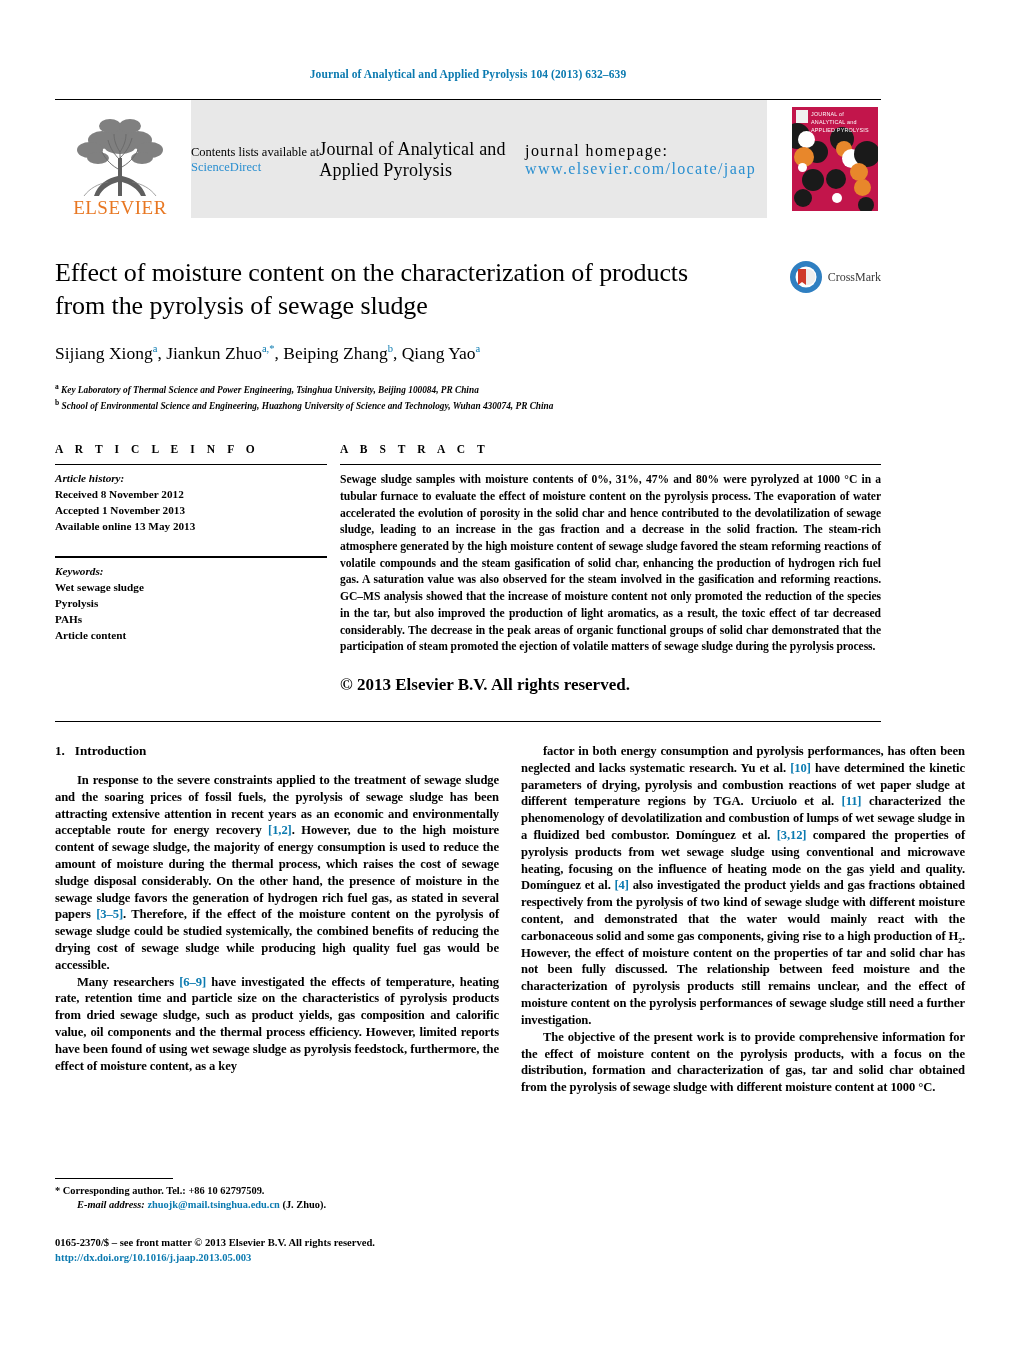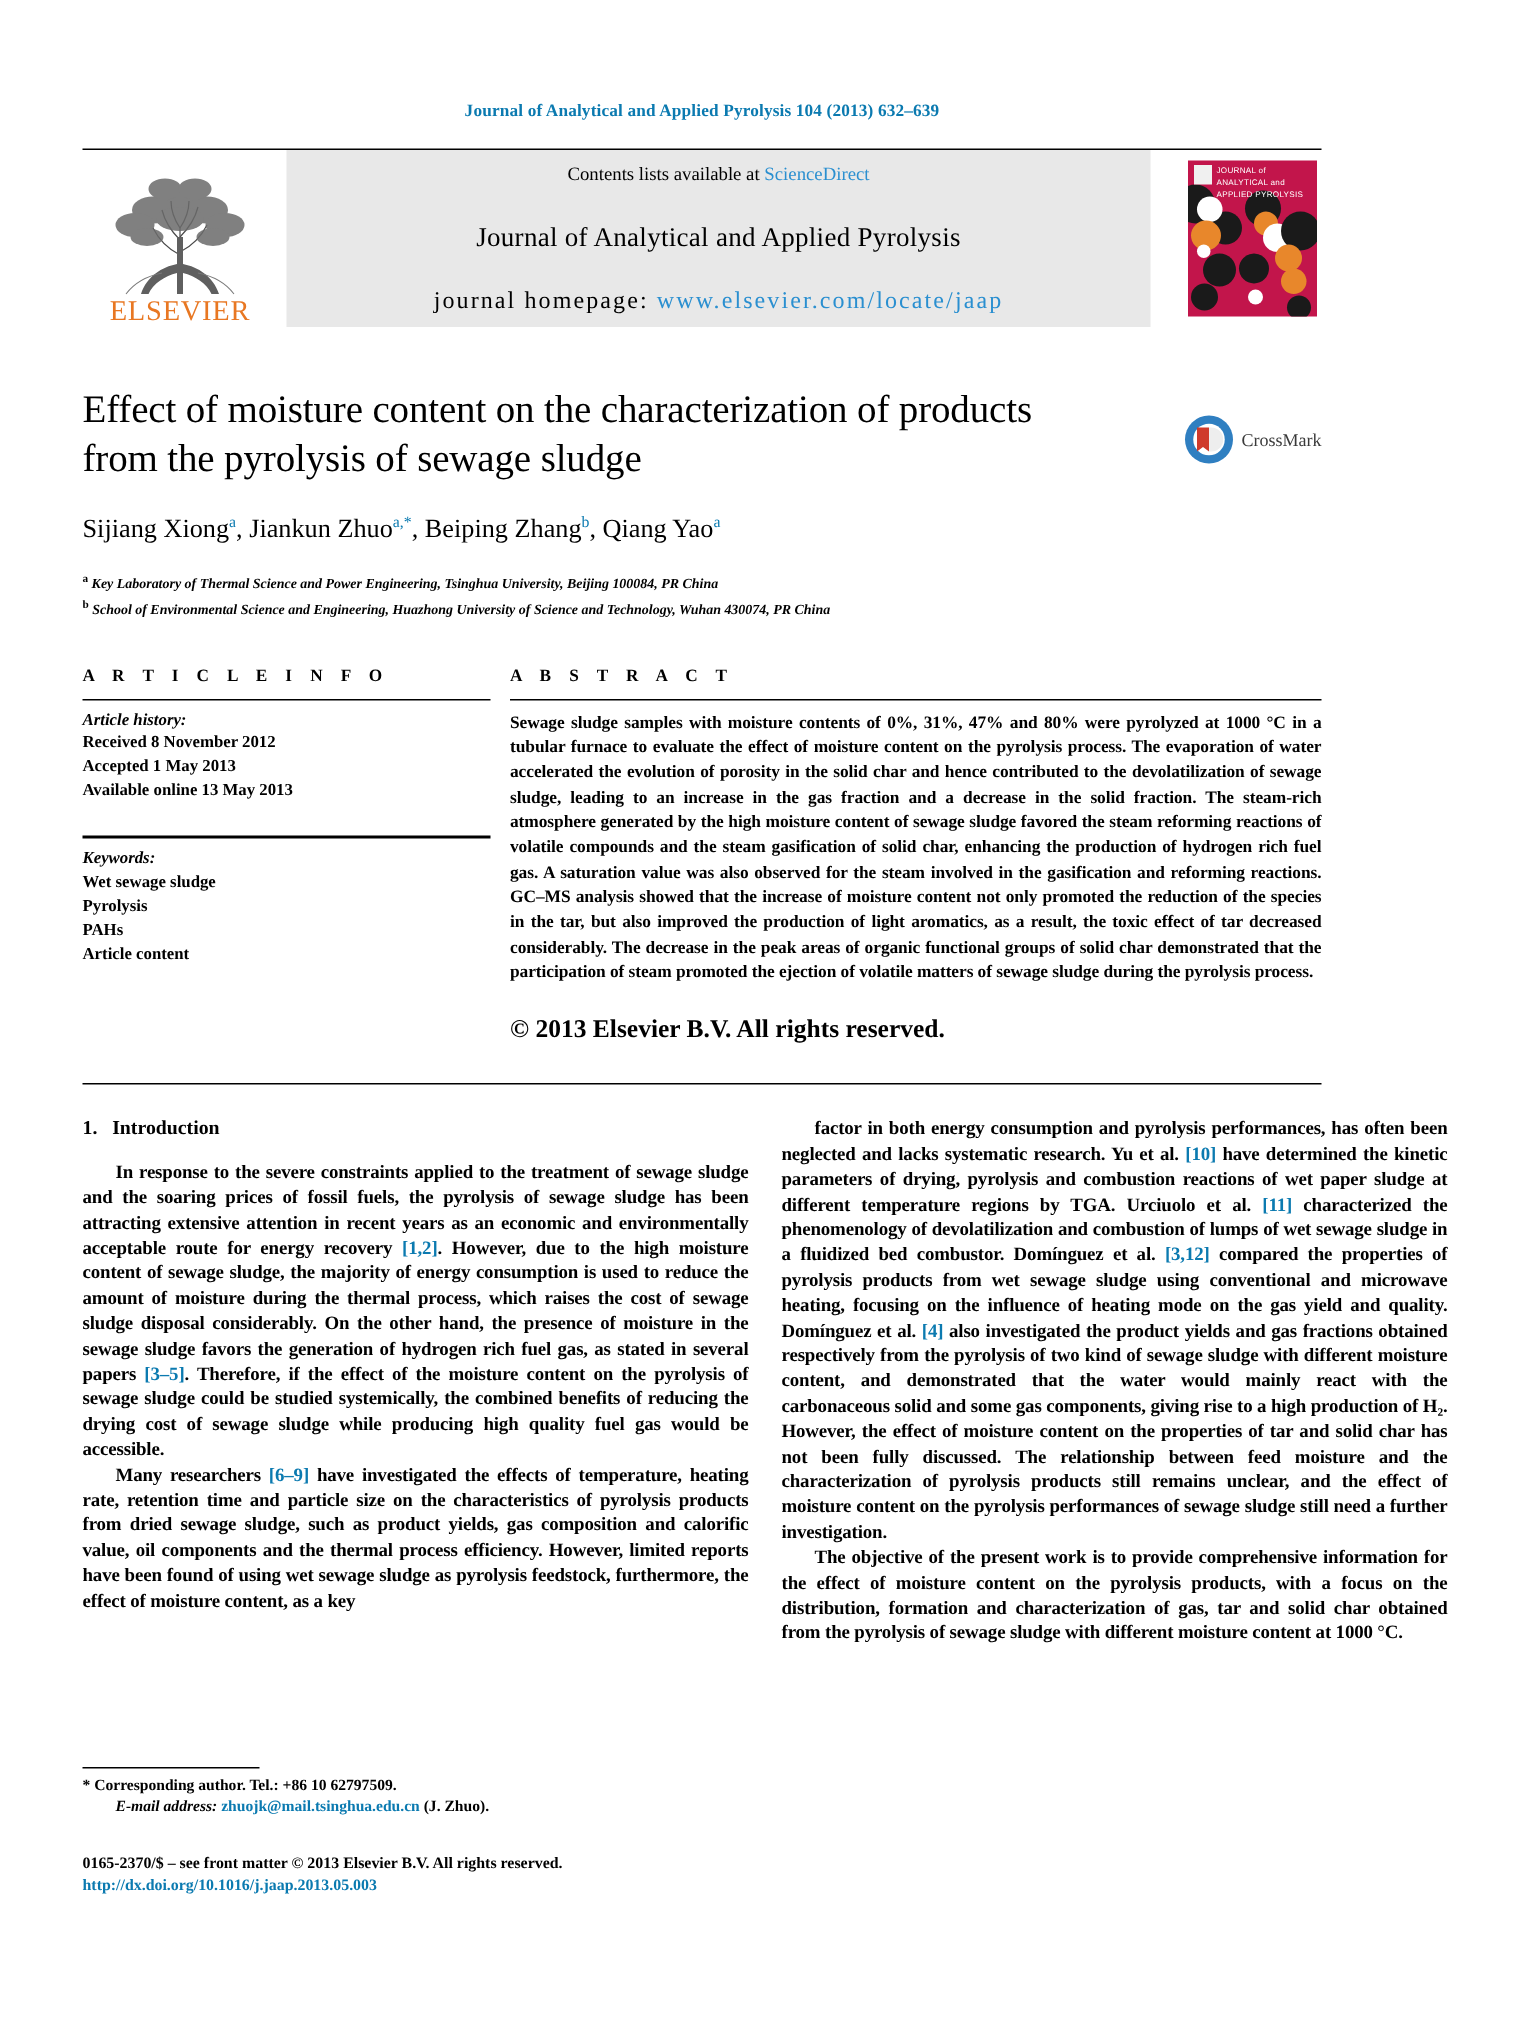--- a/index.html
+++ b/index.html
@@ -60,21 +60,21 @@
     font-weight: normal;
     line-height: 1;
     padding-bottom: 1px;
   }
   .journal-box {
     flex: 1 1 auto;
     background: #e8e8e8;
     margin-left: 6px;
     margin-right: 22px;
     display: flex;
-    flex-direction: column;
+    flex-direction: row;
     justify-content: space-between;
     align-items: center;
     padding: 9px 0 8px 0;
   }
   .contents-line {
     font-size: 12.5px;
     color: #000;
   }
   .contents-line .sd {
     color: #2a8fd0;
@@ -125,21 +125,21 @@
     font-size: 26px;
     font-weight: normal;
     line-height: 1.28;
     margin: 0;
     padding-right: 160px;
     letter-spacing: -0.1px;
   }
   .crossmark {
     position: absolute;
     right: 0;
-    top: 20px;
+    top: 4px;
     display: flex;
     align-items: center;
     gap: 5px;
   }
   .crossmark-label {
     font-size: 12px;
     color: #3a3a3a;
   }
   .authors {
     margin-top: 19px;
@@ -371,21 +371,21 @@
 
   <div class="info-abstract">
 
     <div class="col-info">
       <div class="sec-head">A R T I C L E  I N F O</div>
       <div class="rule-thin"></div>
       <div class="info-group">
         <div class="lab">Article history:</div>
         <div id="history-items">
             <div>Received 8 November 2012</div>
-            <div>Accepted 1 May 2013</div>
+            <div>Accepted 1 November 2013</div>
             <div>Available online 13 May 2013</div>
           </div>
       </div>
       <div class="info-gap"></div>
       <div class="rule-thick"></div>
       <div class="info-group">
         <div class="lab">Keywords:</div>
         <div id="keyword-items">
             <div>Wet sewage sludge</div>
             <div>Pyrolysis</div>

